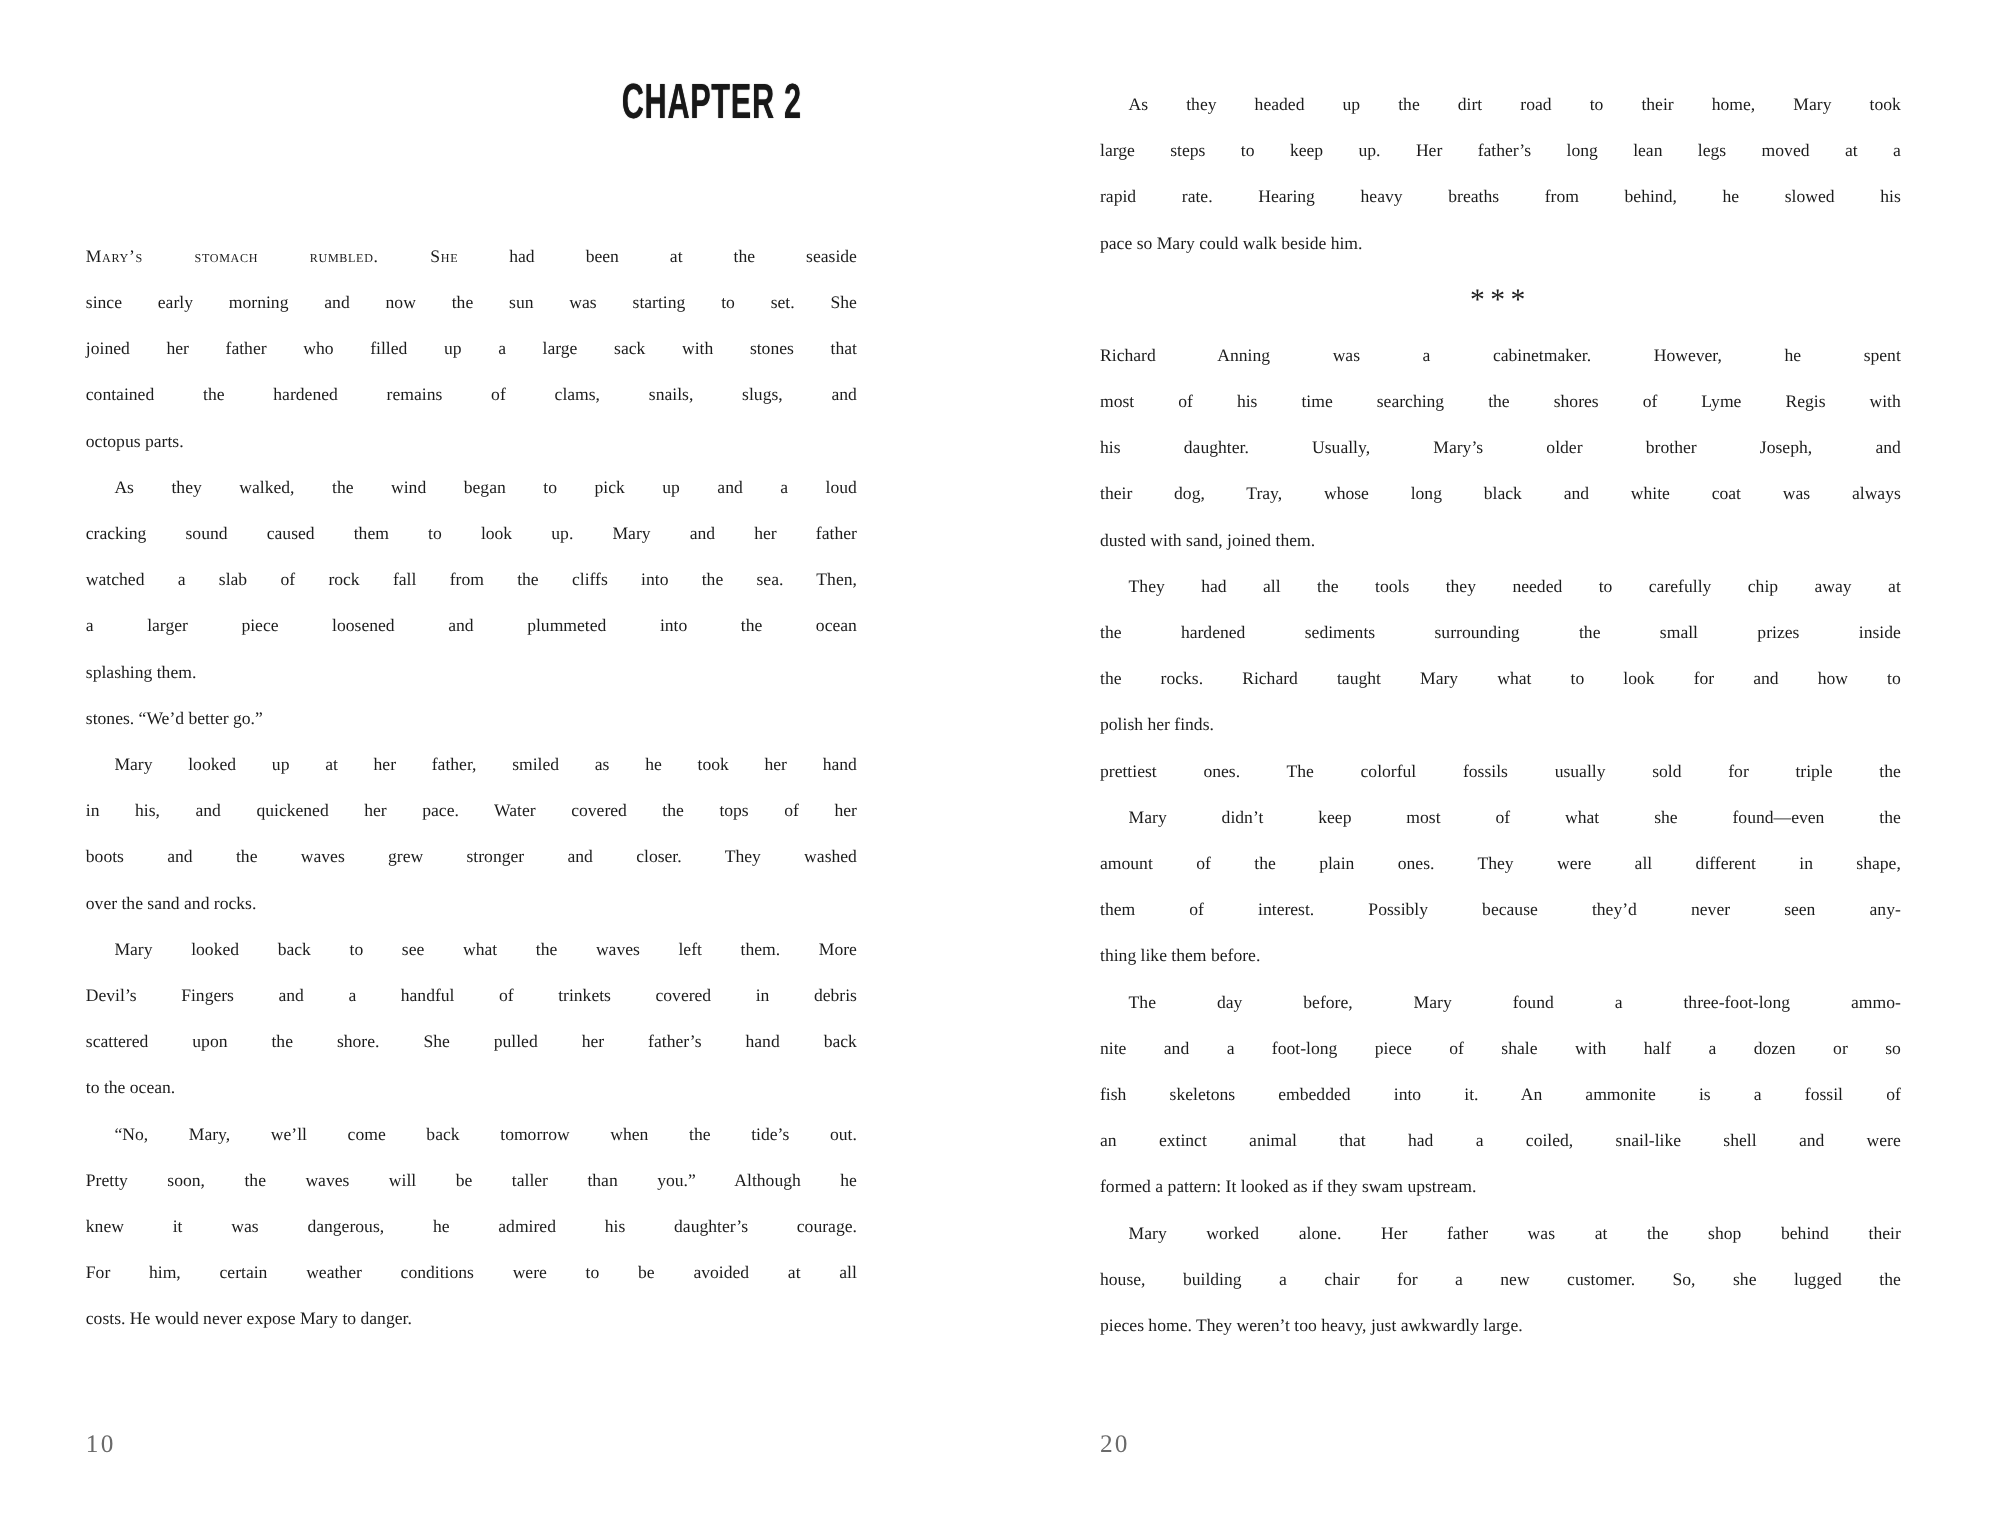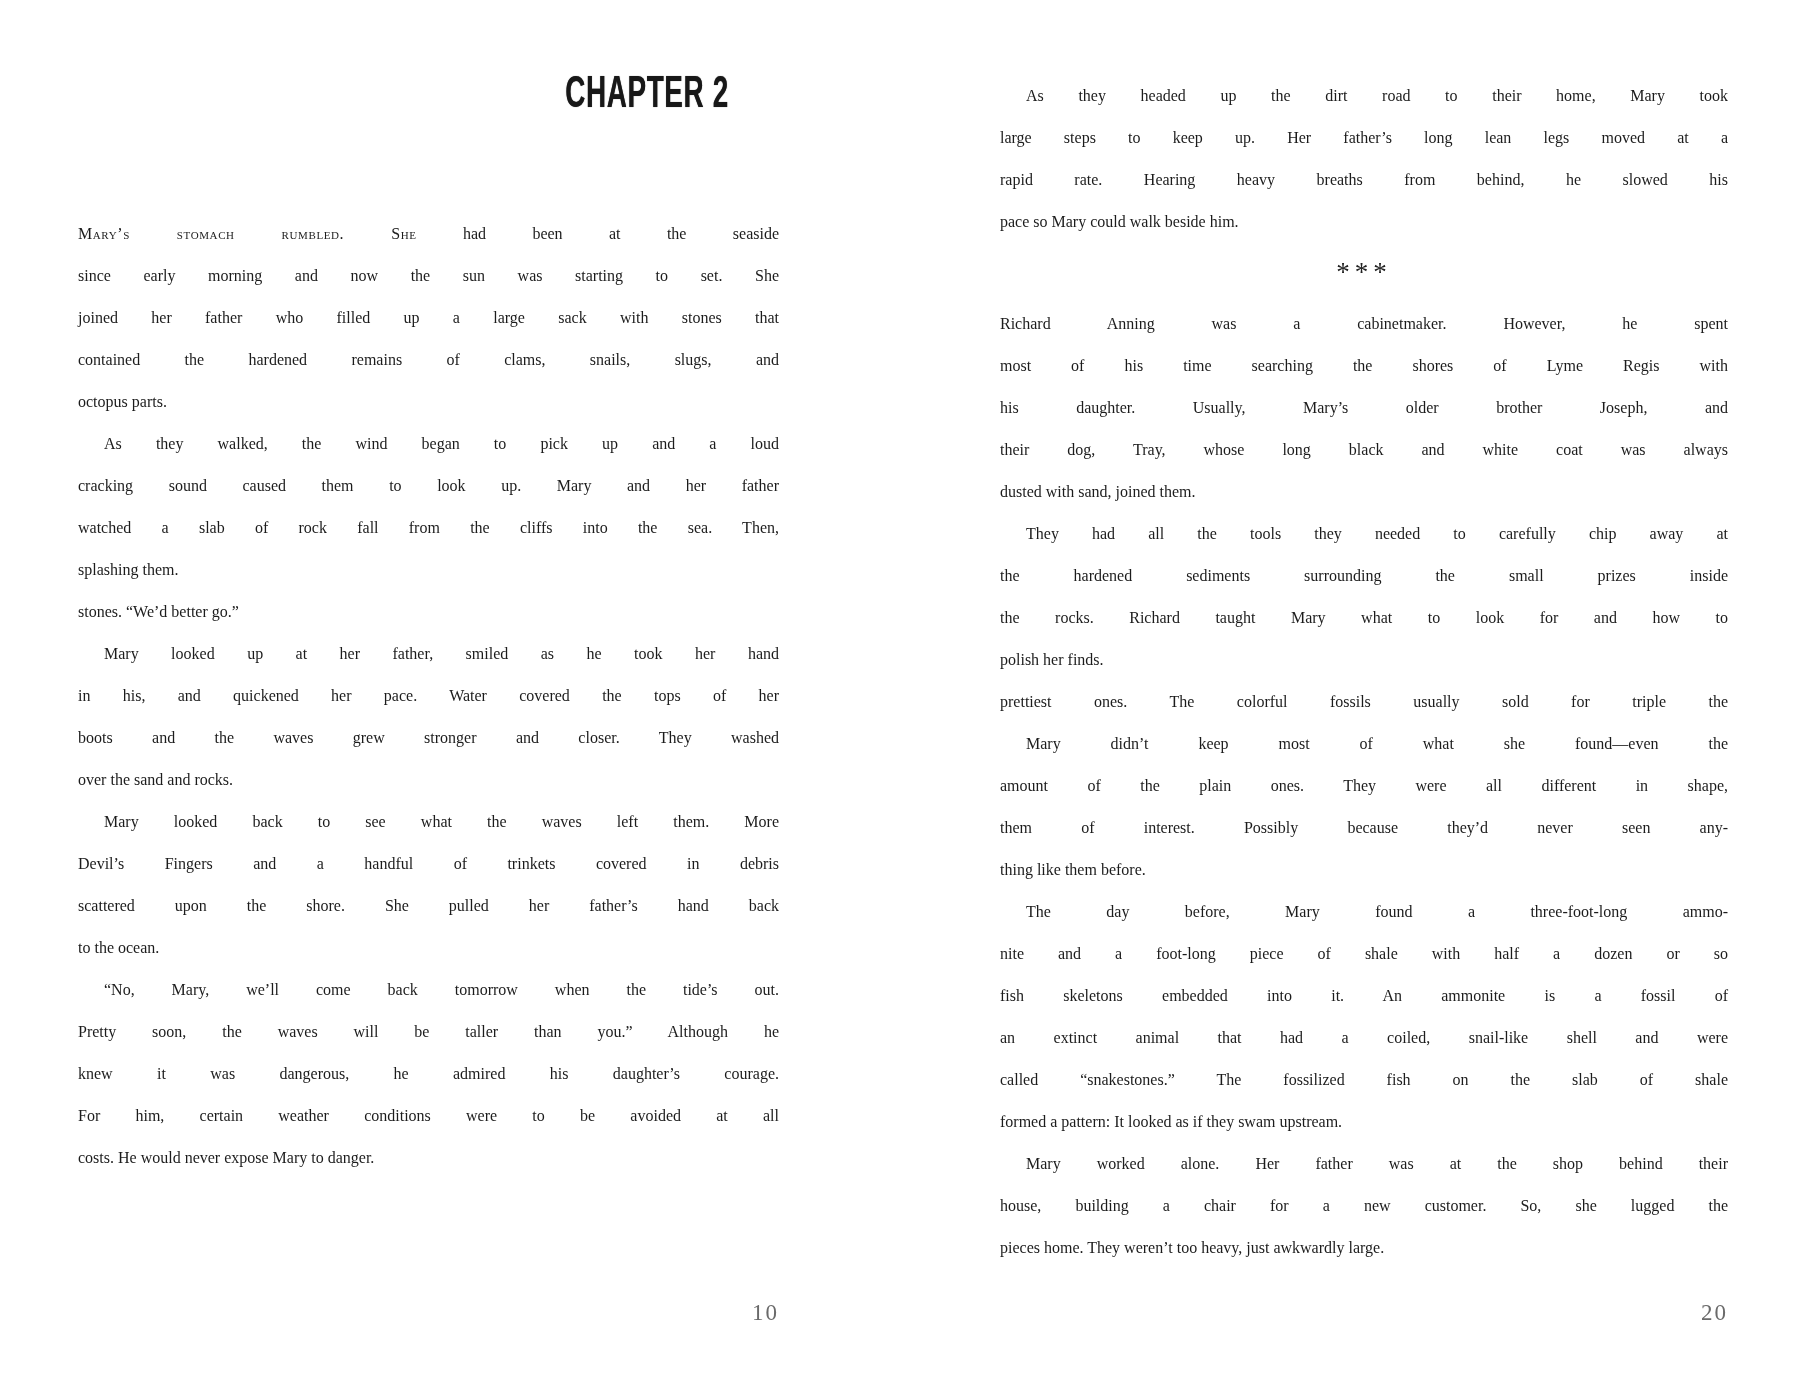--- a/index.html
+++ b/index.html
@@ -79,21 +79,21 @@
     font-size: 27px;
     letter-spacing: 5px;
     color: #222222;
   }
 
   .page-number {
     position: absolute;
     top: 1300px;
     left: 0;
     width: 100%;
-    text-align: right;
+    text-align: left;
     font-size: 23px;
     letter-spacing: 2px;
     color: #6a6a6a;
   }
 </style>
 </head>
 <body>
 
 <div class="page-col" id="left-col">
   <div class="chapter-heading">
@@ -104,20 +104,21 @@
         <div class="ln"><span class="sc">Mary’s stomach rumbled. She</span> had been at the seaside</div>
         <div class="ln">since early morning and now the sun was starting to set. She</div>
         <div class="ln">joined her father who filled up a large sack with stones that</div>
         <div class="ln">contained the hardened remains of clams, snails, slugs, and</div>
         <div class="ln end">octopus parts.</div>
       </div>
       <div class="para">
         <div class="ln ind">As they walked, the wind began to pick up and a loud</div>
         <div class="ln">cracking sound caused them to look up. Mary and her father</div>
         <div class="ln">watched a slab of rock fall from the cliffs into the sea. Then,</div>
+        <div class="ln">a larger piece loosened and plummeted into the ocean</div>
         <div class="ln end">splashing them.</div>
       </div>
       <div class="para">
         <div class="ln end">stones. “We’d better go.”</div>
       </div>
       <div class="para">
         <div class="ln ind">Mary looked up at her father, smiled as he took her hand</div>
         <div class="ln">in his, and quickened her pace. Water covered the tops of her</div>
         <div class="ln">boots and the waves grew stronger and closer. They washed</div>
         <div class="ln end">over the sand and rocks.</div>
@@ -166,21 +167,20 @@
         <div class="ln ind">Mary didn’t keep most of what she found—even the</div>
         <div class="ln">amount of the plain ones. They were all different in shape,</div>
         <div class="ln">them of interest. Possibly because they’d never seen any-</div>
         <div class="ln end">thing like them before.</div>
       </div>
       <div class="para">
         <div class="ln ind">The day before, Mary found a three-foot-long ammo-</div>
         <div class="ln">nite and a foot-long piece of shale with half a dozen or so</div>
         <div class="ln">fish skeletons embedded into it. An ammonite is a fossil of</div>
         <div class="ln">an extinct animal that had a coiled, snail-like shell and were</div>
-        <div class="ln">called “snakestones.” The fossilized fish on the slab of shale</div>
         <div class="ln end">formed a pattern: It looked as if they swam upstream.</div>
       </div>
       <div class="para">
         <div class="ln ind">Mary worked alone. Her father was at the shop behind their</div>
         <div class="ln">house, building a chair for a new customer. So, she lugged the</div>
         <div class="ln end">pieces home. They weren’t too heavy, just awkwardly large.</div>
       </div>
     </div>
   <div class="page-number">20</div>
 </div>

